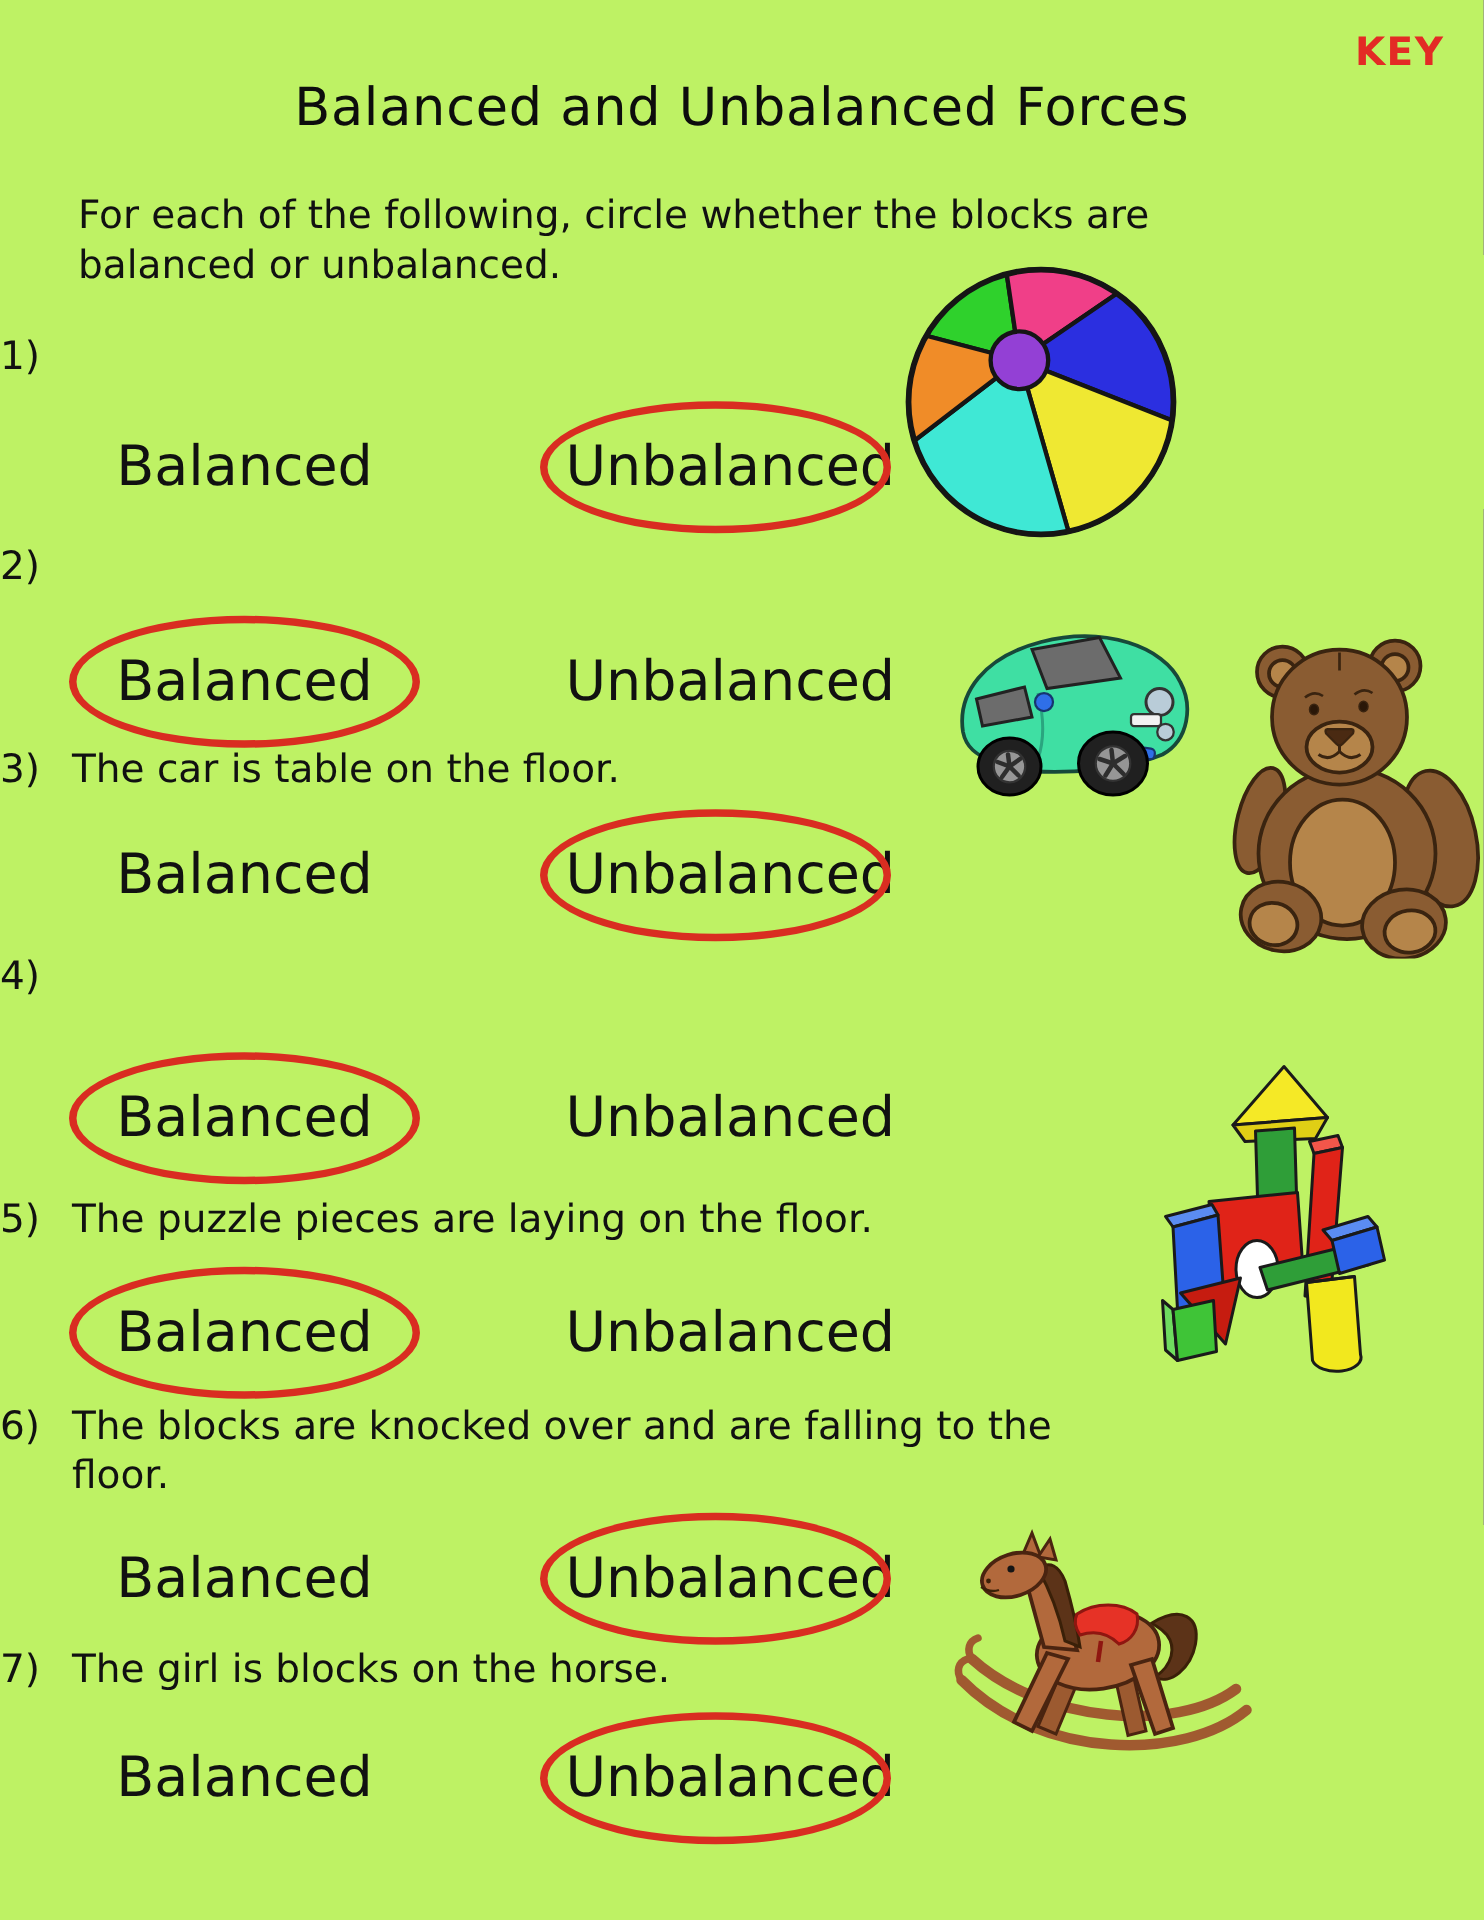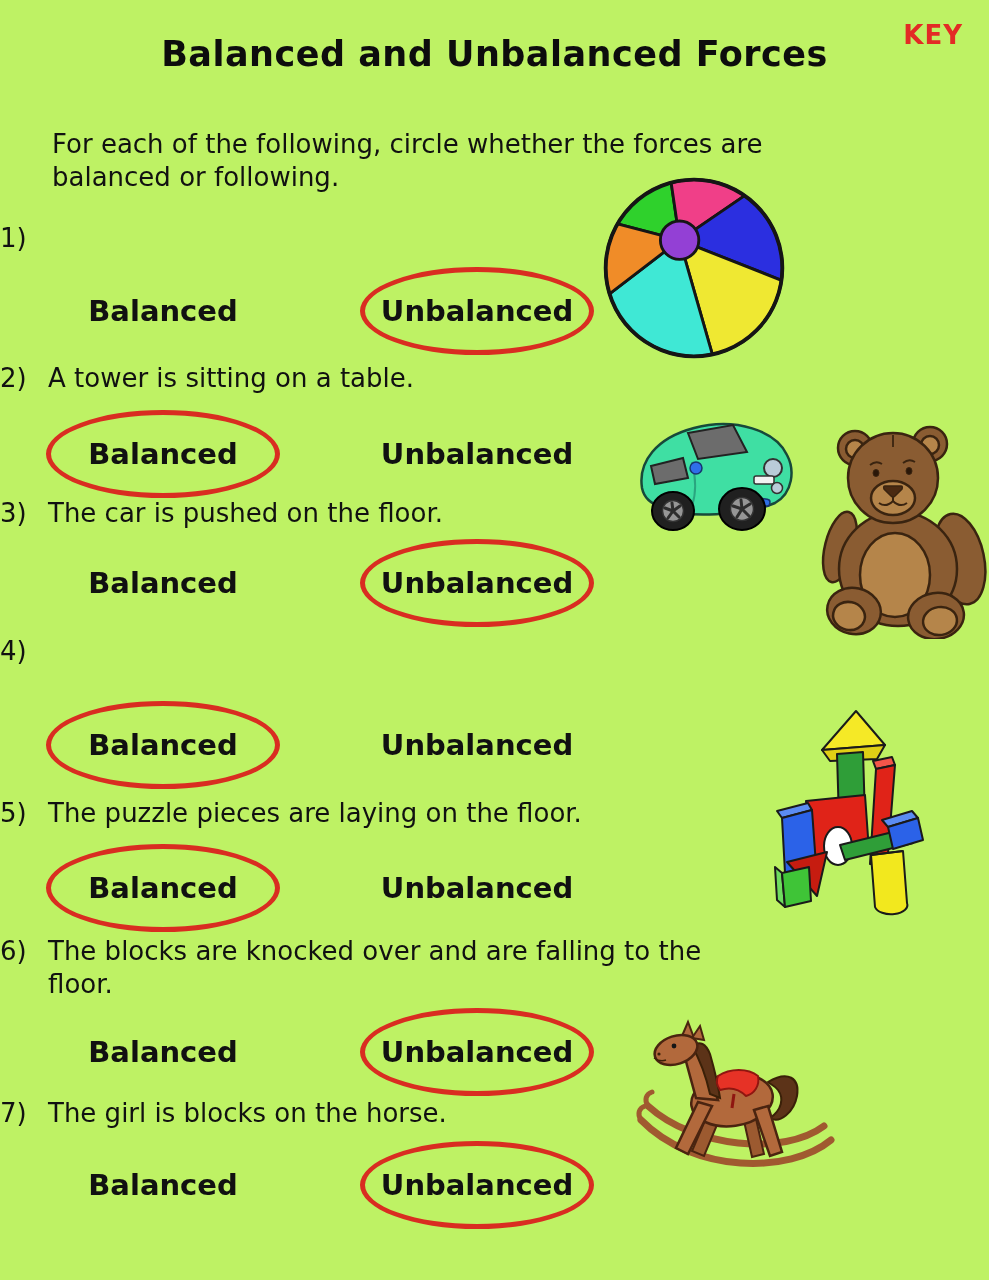--- a/index.html
+++ b/index.html
@@ -5,53 +5,53 @@
   html,body{margin:0;padding:0;background:#888;}
   .page{
     position:relative;width:989px;height:1280px;background:#bef264;
     font-family:"DejaVu Sans",sans-serif;color:#111;overflow:hidden;margin:0 auto;
   }
   .key{
     position:absolute;top:20px;right:26px;font-size:26px;font-weight:bold;
     color:var(--key-color,#e32b25);letter-spacing:1px;
   }
   .title{
-    position:absolute;top:34px;left:0;width:100%;text-align:center;
-    font-size:35px;font-weight:bold;letter-spacing:.5px;color:#0d0d0d;
+    position:absolute;top:52px;left:0;width:100%;text-align:center;
+    font-size:35px;font-weight:normal;letter-spacing:.5px;color:#0d0d0d;
   }
   .instructions{
     position:absolute;left:52px;top:128px;width:800px;
     font-size:26px;line-height:1.25;
   }
   .q{position:absolute;font-size:26px;line-height:1.25;padding-left:48px;}
   .qnum{position:absolute;left:0;top:0;}
   .opts{position:absolute;left:0;width:989px;height:0;}
   .opt{
     position:absolute;top:0;width:200px;transform:translateY(-50%);
-    text-align:center;font-size:29px;font-weight:bold;cursor:pointer;
+    text-align:center;font-size:37px;font-weight:normal;cursor:pointer;
   }
   .opt.balanced{left:63px;}
   .opt.unbalanced{left:377px;}
   .ellipse{
     display:none;position:absolute;left:50%;top:50%;width:234px;height:88px;
     transform:translate(-50%,-50%);
     border:5px solid var(--circle-color,#d92d21);border-radius:50%;
     pointer-events:none;box-sizing:border-box;
   }
   .opt.circled .ellipse{display:block;}
   .img{position:absolute;}
 </style>
 </head>
 <body>
 
 <div class="page">
 
   <div class="key">KEY</div>
   <div class="title">Balanced and Unbalanced Forces</div>
-  <div class="instructions">For each of the following, circle whether the forces are balanced or following.</div>
+  <div class="instructions">For each of the following, circle whether the blocks are balanced or unbalanced.</div>
 
   <div class="q" style="top:222px;width:680px;">
     <span class="qnum">1)</span>
   </div>
   <div class="opts" style="top:311px;">
     <div class="opt balanced">
       <span>Balanced</span>
       
     </div>
     <div class="opt unbalanced circled">
@@ -68,21 +68,20 @@
       <path d="M85,71 L191.1,112.8 A92,92 0 0 1 119.1,190 Z" fill="#efe832"></path>
       <path d="M85,71 L119.1,190 A92,92 0 0 1 12,126.9 Z" fill="#3fe8d5"></path>
       <path d="M85,71 L12,126.9 A92,92 0 0 1 20.3,54 Z" fill="#f08c28"></path>
     </g>
     <circle cx="100" cy="100" r="92" fill="none" stroke="#151515" stroke-width="4"></circle>
     <circle cx="85" cy="71" r="20" fill="#9340d5" stroke="#151515" stroke-width="3"></circle>
   </svg>
 
   <div class="q" style="top:362px;width:680px;">
     <span class="qnum">2)</span>
-    <span>A tower is sitting on a table.</span>
   </div>
   <div class="opts" style="top:454px;">
     <div class="opt balanced circled">
       <span>Balanced</span>
       <div class="ellipse"></div>
     </div>
     <div class="opt unbalanced">
       <span>Unbalanced</span>
       
     </div>
@@ -138,21 +137,21 @@
       <path d="M75,69 h16 q2,0 1,3 l-7,7 q-2,2 -4,0 l-7,-7 q-1,-3 1,-3 z" fill="#4a2a12" stroke-width="1.5"></path>
       <path d="M83,79 v5 M83,84 q-7,7 -14,2 M83,84 q7,7 14,2" fill="none" stroke-width="2"></path>
       <ellipse cx="66" cy="56" rx="3" ry="3.5" fill="#2a1708" stroke-width="1"></ellipse>
       <ellipse cx="99" cy="54" rx="3" ry="3.5" fill="#2a1708" stroke-width="1"></ellipse>
       <path d="M60,48 q6,-5 12,-1 M93,46 q6,-5 12,-1" fill="none" stroke-width="1.8"></path>
     </g>
   </svg>
 
   <div class="q" style="top:497px;width:680px;">
     <span class="qnum">3)</span>
-    <span>The car is pushed on the floor.</span>
+    <span>The car is table on the floor.</span>
   </div>
   <div class="opts" style="top:583px;">
     <div class="opt balanced">
       <span>Balanced</span>
       
     </div>
     <div class="opt unbalanced circled">
       <span>Unbalanced</span>
       <div class="ellipse"></div>
     </div>

